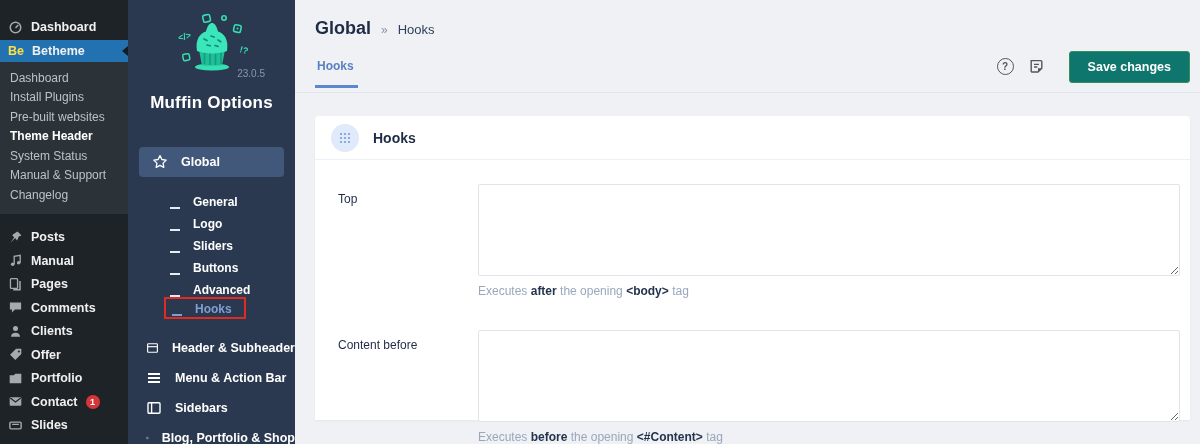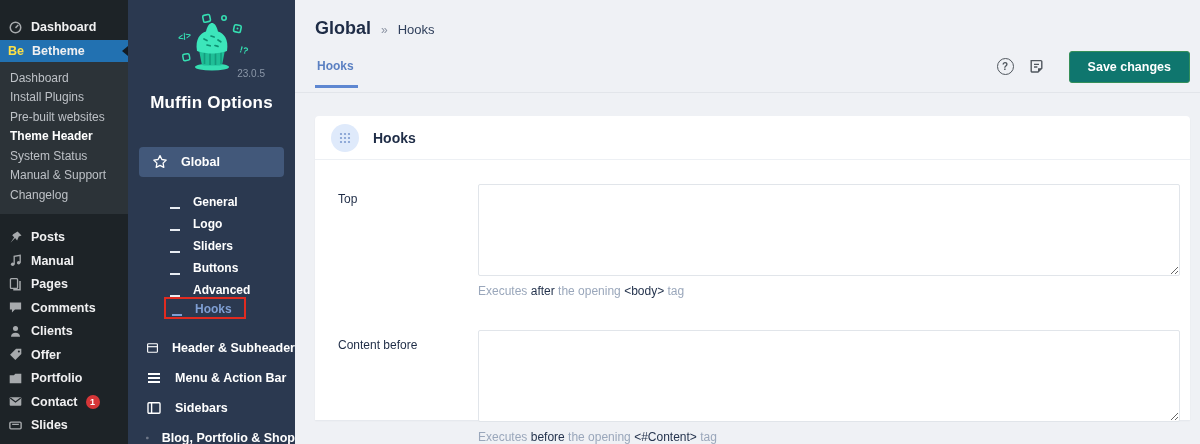--- a/index.html
+++ b/index.html
@@ -72,21 +72,21 @@
     align-items:center; justify-content:center; cursor:grab; }
   .panel-title { font-size:14px; font-weight:700; color:#1e2c46; }
   .field-row { display:grid; grid-template-columns:140px 1fr; padding:8px 10px 0 23px; }
   .field-row.first { margin-top:16px; }
   .field-row.second { margin-top:24px; }
   .field-label { font-size:12px; color:#1e2c46; padding-top:8px; }
   .field-control textarea { width:100%; height:92px; border:1px solid #e1e5ea; border-radius:2px;
     resize:both; background:#fff; font-family:"DejaVu Sans Mono",monospace; font-size:12px;
     color:#30405c; padding:6px; display:block; }
   .field-desc { font-size:12px; color:#9aa7bb; margin-top:8px; }
-  .field-desc b { color:#25344e; font-weight:400; }
+  .field-desc b { color:#25344e; font-weight:700; }
 </style>
 </head>
 <body>
 
 <div class="app">
 
   <div class="wp-sidebar">
     <div class="wp-item">
       <svg width="15" height="15" viewBox="0 0 16 16">
           <circle cx="8" cy="8" r="5.6" fill="none" stroke="#a7aaad" stroke-width="1.6"></circle>

